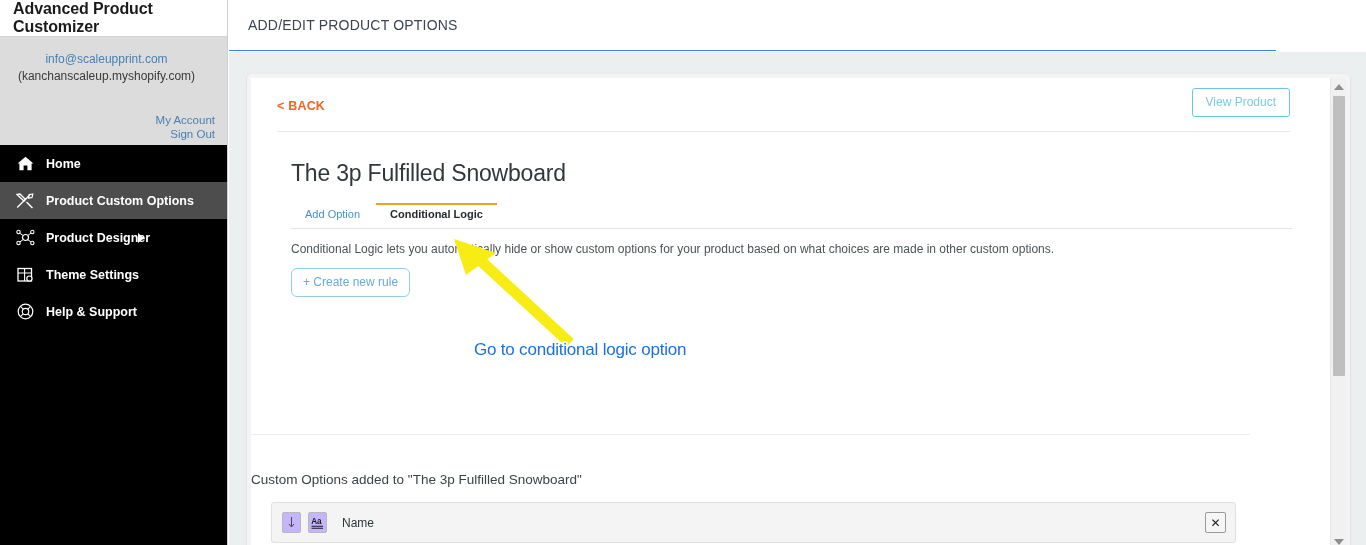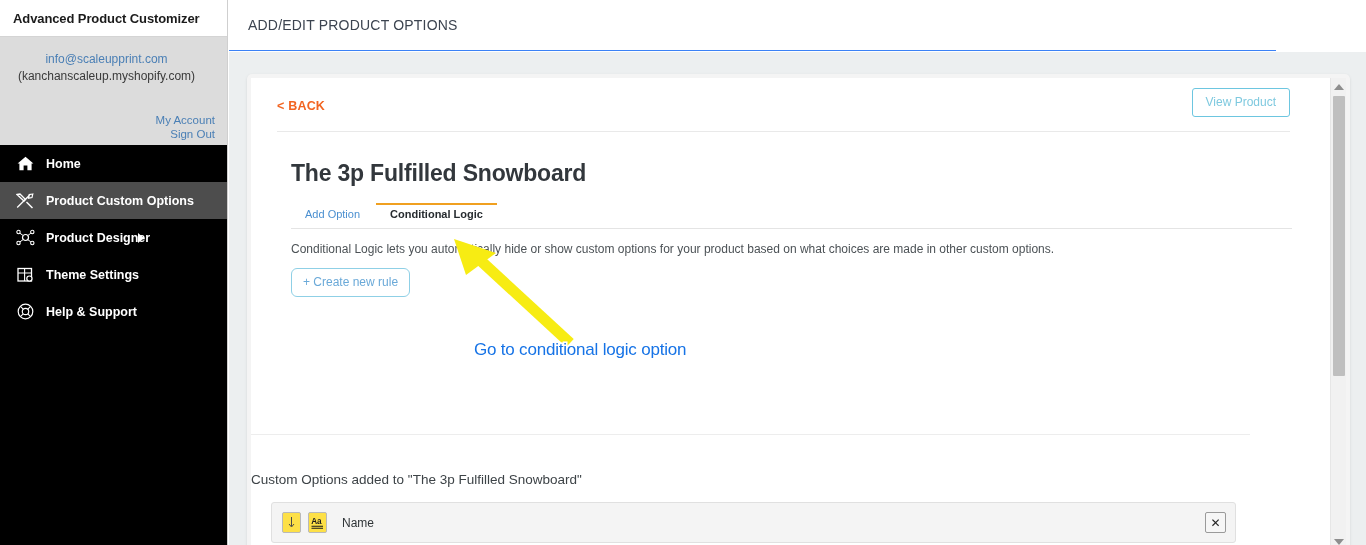--- a/index.html
+++ b/index.html
@@ -19,21 +19,21 @@
     border-right: 1px solid #cfcfcf;
   }
   .brand {
     height: 37px;
     background: #ffffff;
     display: flex; align-items: center;
     padding-left: 13px;
     border-bottom: 1px solid #d4d4d4;
   }
   .brand-title {
-    font-size: 13px; font-weight: bold; color: #1b1b1b;
+    font-size: 16px; font-weight: bold; color: #1b1b1b;
     letter-spacing: -0.1px;
   }
   .account-box {
     background: #dcdcdc;
     padding: 14px 12px 6px 12px;
     height: 108px;
     position: relative;
   }
   .acct-email {
     text-align: center; font-size: 12px; color: #4a7fb5;
@@ -134,21 +134,21 @@
   }
   .hr-top {
     position: absolute; left: 26px; top: 53px;
     width: 1013px; height: 1px;
     background: #e9e9e9;
   }
 
   .content { padding: 0 0 0 40px; position: relative; }
   .prod-title {
     margin-top: 29px;
-    font-size: 23px; font-weight: bold; color: #32373c;
+    font-size: 23px; font-weight: normal; color: #32373c;
     letter-spacing: -0.2px;
   }
   .tabs {
     margin-top: 14px;
     display: flex; align-items: flex-end;
     border-bottom: 1px solid #e4e4e4;
     width: 1001px;
     height: 28px;
   }
   .tab {
@@ -196,21 +196,21 @@
     background: #f4f4f4;
     border: 1px solid #e0e0e0;
     border-radius: 3px;
     display: flex; align-items: center;
     padding-left: 10px;
   }
   .mini-btn {
     width: 19px; height: 21px;
     border: 1px solid #b9b9b9;
     border-radius: 2px;
-    background: #fde047;
+    background: #c4b5fd;
     display: inline-flex; align-items: center; justify-content: center;
     cursor: pointer;
     margin-right: 7px;
   }
   .opt-name {
     font-size: 12px; color: #2f3437;
     margin-left: 8px;
   }
   .opt-close {
     position: absolute; right: 9px; top: 9px;

